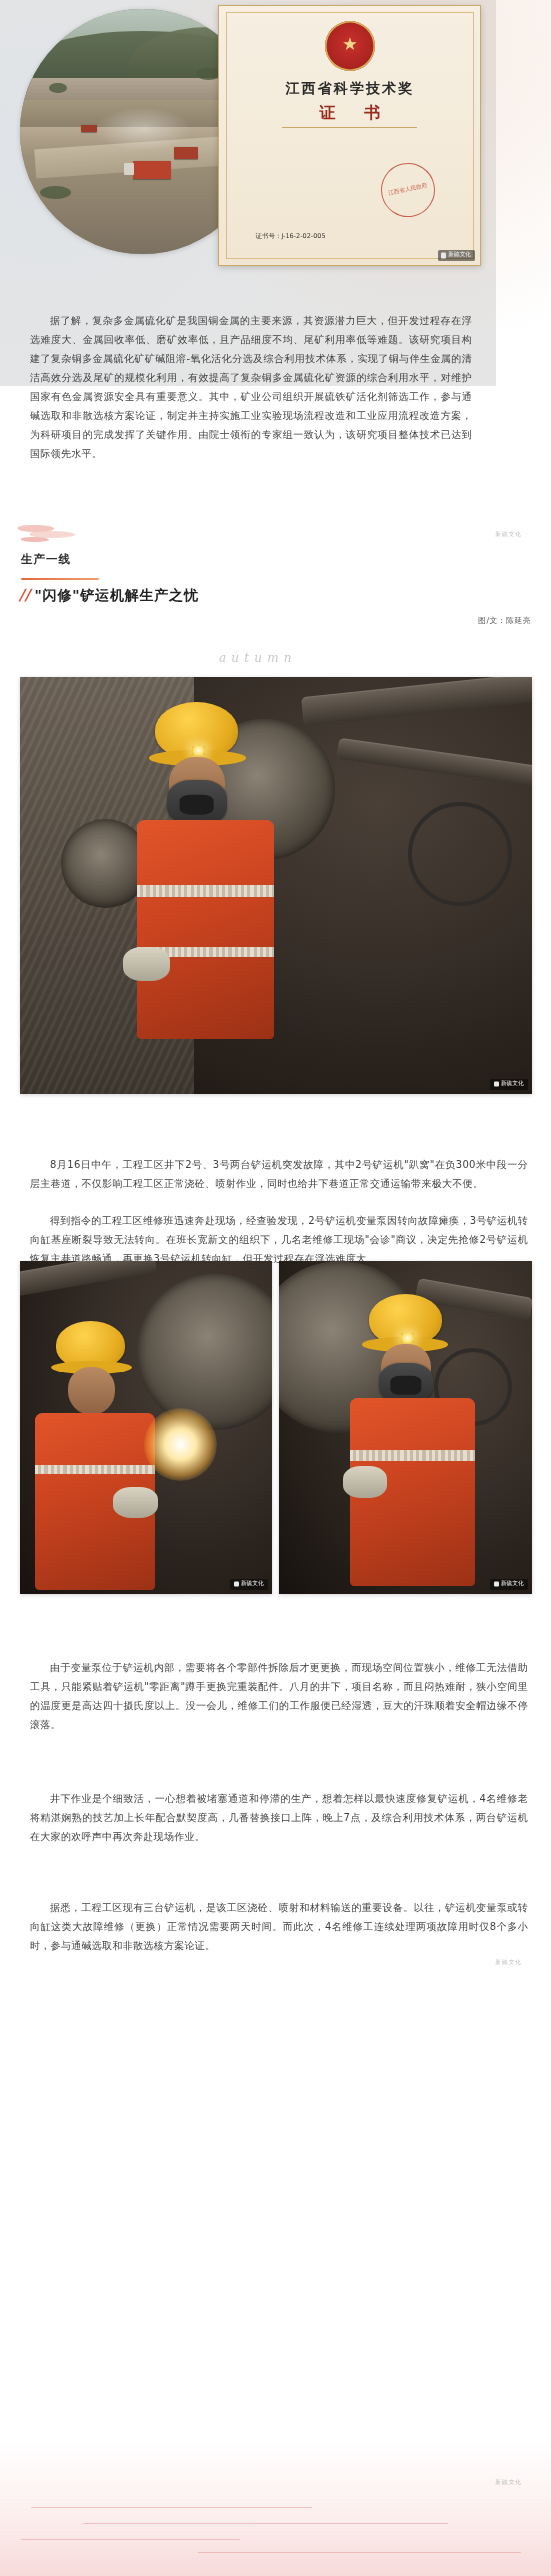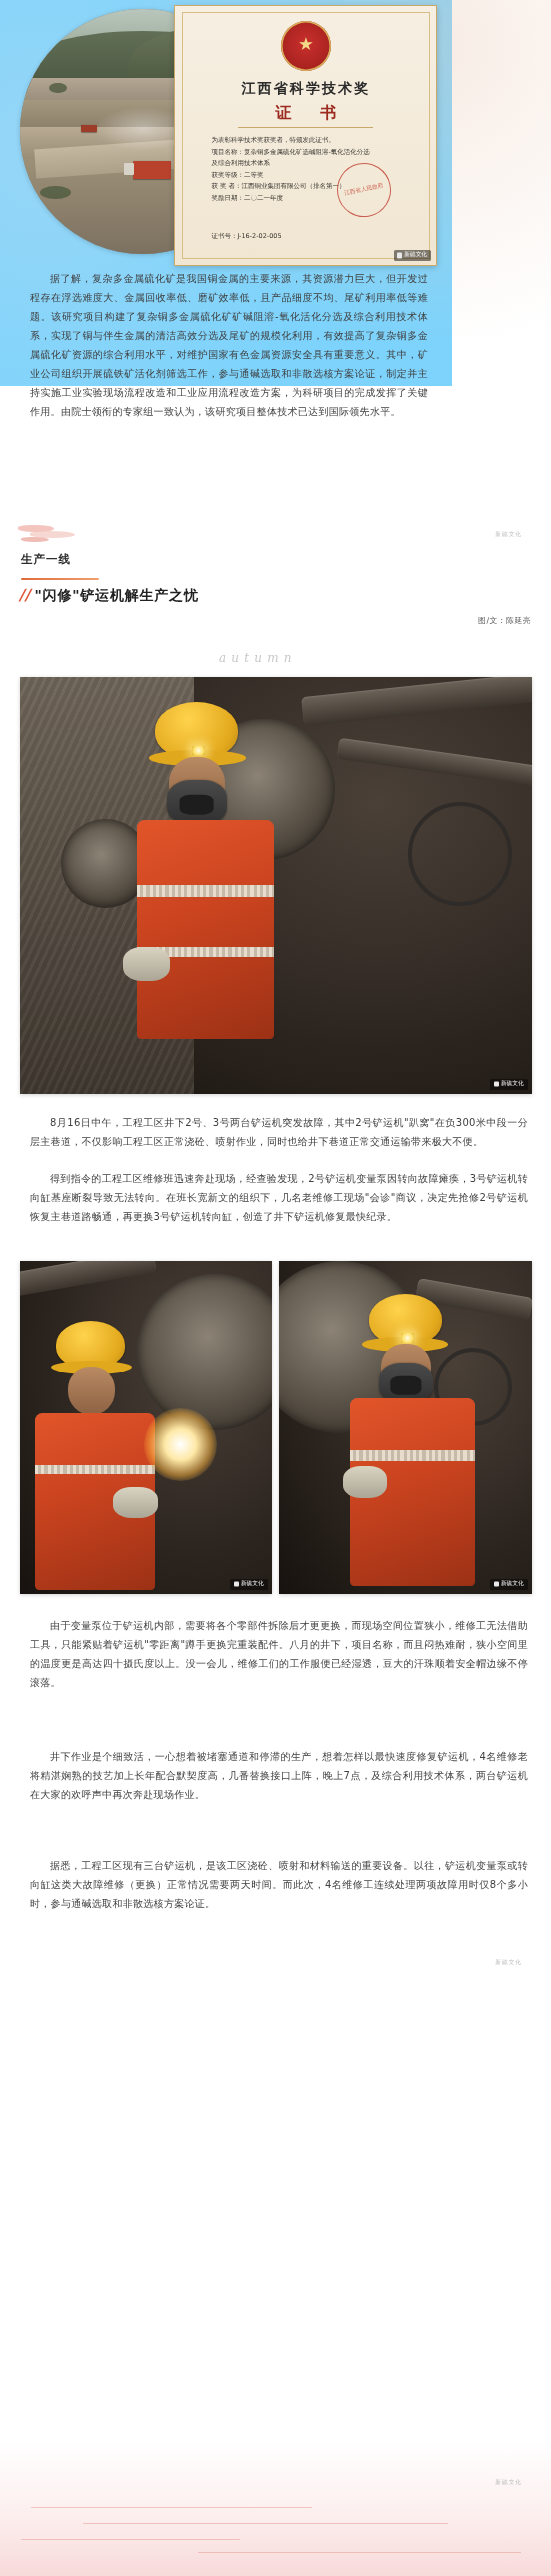--- a/index.html
+++ b/index.html
@@ -11,23 +11,23 @@
   body {
     width: 552px;
     min-height: 2576px;
     position: relative;
     overflow-x: hidden;
   }
 
   
   .collage {
     position: relative;
-    width: 452px;
+    width: 496px;
     height: 386px;
-    background: #7dd3fc;
+    background: #e5e5e5;
     text-decoration: underline;
   }
   .collage-bg-wash {
     position: absolute;
     left: 0; top: 0;
     width: 552px; height: 386px;
     background:
       radial-gradient(circle at 78% 12%, rgba(233,200,178,0.35), rgba(255,255,255,0) 55%),
       radial-gradient(circle at 8% 40%, rgba(210,222,235,0.30), rgba(255,255,255,0) 55%);
   }
@@ -187,20 +187,21 @@
   }
 
   
   .para {
     font-family: "DejaVu Sans", sans-serif;
     font-size: 10px;
     line-height: 19px;
     color: #3f3f3f;
     text-align: justify;
     letter-spacing: 0.3px;
+    margin-top: 42px;
   }
   .block-intro {
     position: absolute;
     left: 30px; right: 24px; top: 269px;
     text-indent: 20px;
   }
 
   
   .divider {
     position: absolute;
@@ -443,28 +444,20 @@
     <div class="mine-shrub" style="left:72%;top:24%;width:25px;height:11.5px;"></div>
     <div class="mine-shrub" style="left:8%;top:72%;width:31px;height:13.5px;"></div>
   </div>
 
   <div class="certificate">
     <div class="cert-inner"></div>
     <div class="cert-emblem"></div>
     <div class="cert-title">江西省科学技术奖</div>
     <div class="cert-subtitle">证 书</div>
     <div class="cert-rule"></div>
-    <div class="cert-body">
-      <div>为表彰科学技术奖获奖者，特颁发此证书。</div>
-      <div>项目名称：复杂铜多金属硫化矿选碱阻溶-氧化活化分选</div>
-      <div>及综合利用技术体系</div>
-      <div>获奖等级：二等奖</div>
-      <div>获 奖 者：江西铜业集团有限公司（排名第一）</div>
-      <div>奖励日期：二〇二一年度</div>
-    </div>
     <div class="cert-seal">江西省人民政府</div>
     <div class="cert-no">证书号：J-16-2-02-005</div>
     <div class="cert-badge">新硫文化</div>
   </div>
 
   <div class="para block-intro">据了解，复杂多金属硫化矿是我国铜金属的主要来源，其资源潜力巨大，但开发过程存在浮选难度大、金属回收率低、磨矿效率低，且产品细度不均、尾矿利用率低等难题。该研究项目构建了复杂铜多金属硫化矿矿碱阻溶-氧化活化分选及综合利用技术体系，实现了铜与伴生金属的清洁高效分选及尾矿的规模化利用，有效提高了复杂铜多金属硫化矿资源的综合利用水平，对维护国家有色金属资源安全具有重要意义。其中，矿业公司组织开展硫铁矿活化剂筛选工作，参与通碱选取和非散选核方案论证，制定并主持实施工业实验现场流程改造和工业应用流程改造方案，为科研项目的完成发挥了关键作用。由院士领衔的专家组一致认为，该研究项目整体技术已达到国际领先水平。</div>
 </div>
 
 <div class="divider" style="top:521px;">
   <div class="ribbon">
@@ -503,21 +496,21 @@
     <div class="stripe" style="left:9.4px;top:183px;width:137px;height:11.5px;"></div>
     <div class="stripe" style="left:9.4px;top:245px;width:137px;height:10.4px;"></div>
     <div class="glove" style="left:-4.2px;top:245px;width:47px;height:34px;"></div>
   </div>
 
   <div class="badge">新硫文化</div>
 </div>
 
 <div class="para" style="position:absolute; left:30px; right:24px; top:1113px; text-indent:20px;">8月16日中午，工程工区井下2号、3号两台铲运机突发故障，其中2号铲运机"趴窝"在负300米中段一分层主巷道，不仅影响工程工区正常浇砼、喷射作业，同时也给井下巷道正常交通运输带来极大不便。</div>
 
-<div class="para" style="position:absolute; left:30px; right:24px; top:1169px; text-indent:20px;">得到指令的工程工区维修班迅速奔赴现场，经查验发现，2号铲运机变量泵因转向故障瘫痪，3号铲运机转向缸基座断裂导致无法转向。在班长宽新文的组织下，几名老维修工现场"会诊"商议，决定先抢修2号铲运机恢复主巷道路畅通，再更换3号铲运机转向缸，创造了井下铲运机修复最快纪录。</div>
+<div class="para" style="position:absolute; left:30px; right:24px; top:1169px; text-indent:20px;">得到指令的工程工区维修班迅速奔赴现场，经查验发现，2号铲运机变量泵因转向故障瘫痪，3号铲运机转向缸基座断裂导致无法转向。在班长宽新文的组织下，几名老维修工现场"会诊"商议，决定先抢修2号铲运机恢复主巷道路畅通，再更换3号铲运机转向缸，但开发过程存在浮选难度大。</div>
 
 <div class="photo" style="left:20px; top:1261px; width:252px; height:333px;">
   <div class="dark-bg"></div>
   <div class="wheelrim" style="right:-21px;top:4%;width:156px;height:156px;"></div>
   <div class="pipe" style="left:-6%;top:0;width:60%;height:24px;transform:rotate(-10deg);"></div>
   <div class="layer" style="left:6%;top:18%;width:156px;height:271px;">
     <div class="helmet" style="left:21px;top:0;width:69px;height:48px;"></div>
     <div class="helmet-brim" style="left:15.6px;top:40px;width:81px;height:13.5px;"></div>
     <div class="face" style="left:33px;top:46px;width:47px;height:48px;"></div>
     <div class="suit" style="left:0;top:92px;width:120px;height:177px;"></div>

